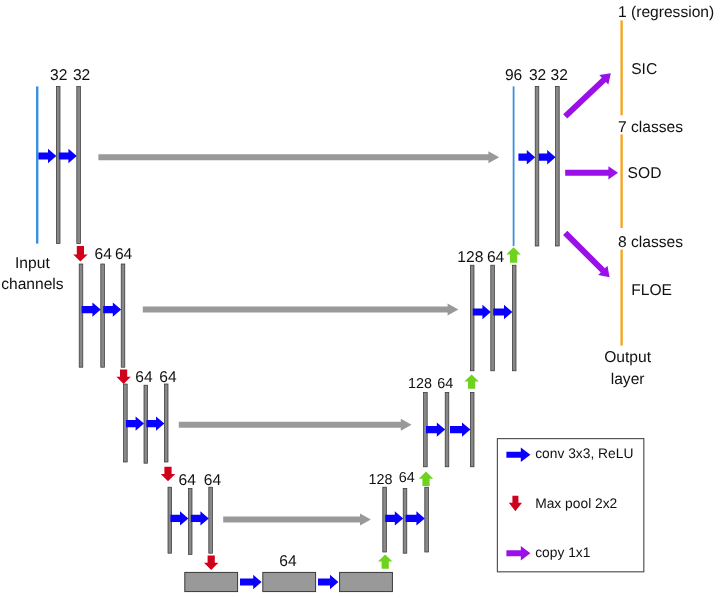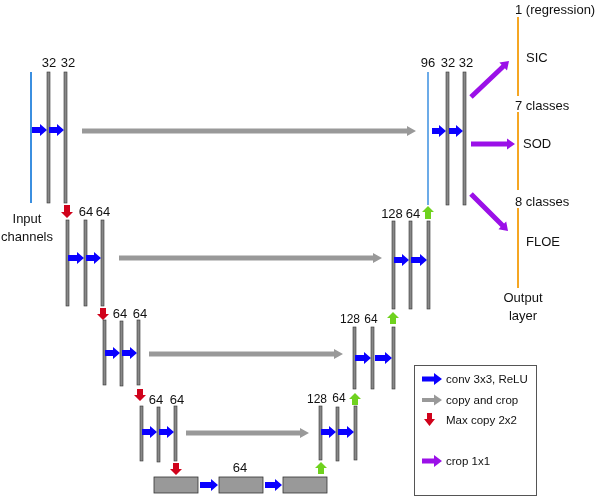--- a/index.html
+++ b/index.html
@@ -1,19 +1,19 @@
 <!DOCTYPE html>
 <html><head>
 <meta charset="utf-8">
 <style>
   html, body { margin: 0; padding: 0; background: #ffffff; }
   body { width: 600px; height: 498px; overflow: hidden; position: relative; font-family: "Liberation Sans", sans-serif; }
   #canvas { position: absolute; left: 0; top: 0; width: 600px; height: 498px; }
   #canvas text { font-family: "Liberation Sans", sans-serif; fill: #111; }
-  .legend { position: absolute; left: 414px; top: 365px; width: 123px; height: 131px; border: 1px solid #555; background: #fff; box-sizing: border-box; }
+  .legend { position: absolute; left: 414px; top: 365px; width: 123px; height: 112px; border: 1px solid #555; background: #fff; box-sizing: border-box; }
   .legend-item { position: absolute; left: 6px; height: 16px; display: flex; align-items: center; font-size: 11.5px; color: #111; white-space: nowrap; }
   .legend-item svg { width: 22px; height: 14px; margin-right: 3px; flex: none; }
 </style>
 </head>
 <body>
 
 <svg id="canvas" viewBox="0 0 600 498" xmlns="http://www.w3.org/2000/svg">
 
   <line x1="31" y1="72" x2="31" y2="203" stroke="#3b8fe0" stroke-width="2"></line>
   <rect x="47" y="72" width="3" height="131" fill="#888" stroke="#333" stroke-width="0.6"></rect>
@@ -191,31 +191,25 @@
     </g>
 </svg>
 
 <div class="legend">
   <div class="legend-item" style="top:5px">
     <svg viewBox="0 0 22 14">
         <path d="M1 4.5 H13 V1 L21 7 L13 13 V9.5 H1 Z" fill="#0a00ff"></path>
       </svg>
     <span>conv 3x3, ReLU</span>
   </div>
-  <div class="legend-item" style="top:26px">
-    <svg viewBox="0 0 22 14">
-        <path d="M1 5 H13 V1.5 L21 7 L13 12.5 V9 H1 Z" fill="#999999"></path>
-      </svg>
-    <span>copy and crop</span>
-  </div>
   <div class="legend-item" style="top:46px">
     <svg viewBox="0 0 22 14">
         <path d="M6 0 H11 V6 H14 L8.5 13 L3 6 H6 Z" fill="#d0021b"></path>
       </svg>
-    <span>Max copy 2x2</span>
+    <span>Max pool 2x2</span>
   </div>
   <div class="legend-item" style="top:87px">
     <svg viewBox="0 0 22 14">
         <path d="M1 4.5 H13 V1 L21 7 L13 13 V9.5 H1 Z" fill="#9b10e8"></path>
       </svg>
-    <span>crop 1x1</span>
+    <span>copy 1x1</span>
   </div>
 </div>
 
 </body></html>

